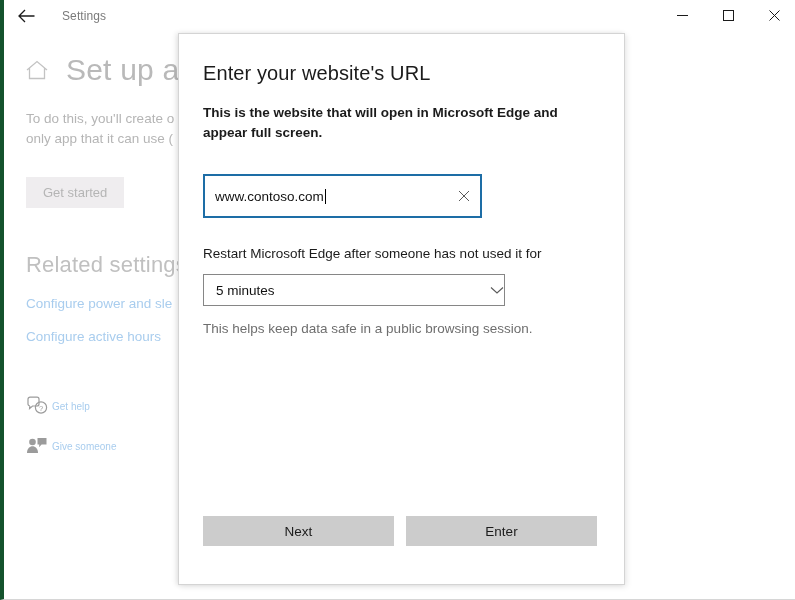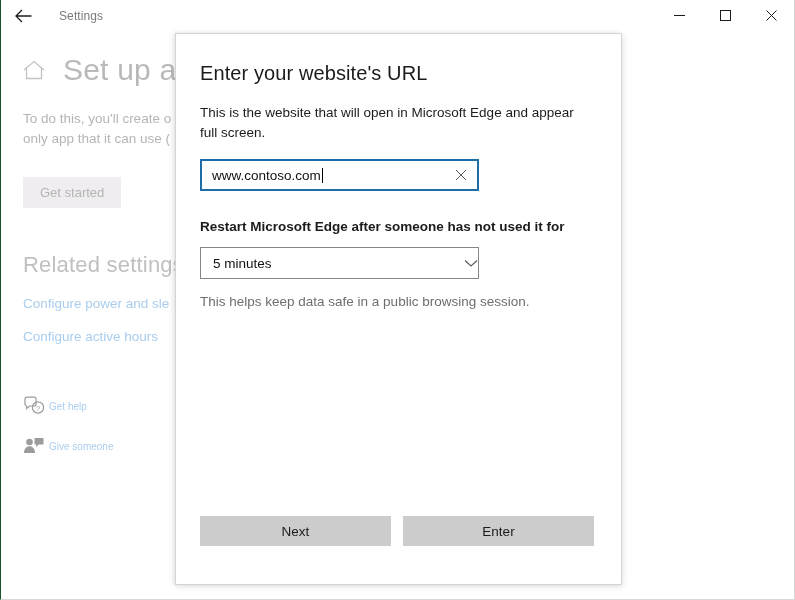--- a/index.html
+++ b/index.html
@@ -10,21 +10,21 @@
     overflow: hidden;
     background: #ffffff;
     font-family: "Liberation Sans", sans-serif;
   }
 
   #app {
     position: relative;
     width: 795px;
     height: 600px;
     background: #5eead4;
-    border-left: 1px solid #14532d;
+    border-left: 4px solid #14532d;
     border-right: 1px solid #d6d6d6;
     border-bottom: 1px solid #d6d6d6;
   }
 
   
   .titlebar {
     position: absolute;
     top: 0; left: 0;
     width: 793px;
     height: 31px;
@@ -168,26 +168,27 @@
     color: #1b1b1b;
     letter-spacing: .1px;
   }
 
   .dlg-desc {
     margin-top: 18px;
     font-size: 13.5px;
     line-height: 20px;
     color: #1b1b1b;
     max-width: 392px;
+    font-weight: bold;
   }
 
   .url-field {
-    margin-top: 16px;
+    margin-top: 31px;
     width: 279px;
-    height: 32px;
+    height: 44px;
     border: 2px solid #1d6da6;
     background: #ffffff;
     display: flex;
     align-items: center;
     padding: 0 6px 0 10px;
   }
   .url-text {
     font-size: 13.5px;
     color: #111;
     flex: 1;
@@ -208,26 +209,25 @@
     align-items: center;
     justify-content: center;
     cursor: pointer;
     flex: none;
   }
 
   .dlg-label2 {
     margin-top: 28px;
     font-size: 13.5px;
     color: #1b1b1b;
-    font-weight: bold;
   }
 
   .combo {
     margin-top: 13px;
-    width: 279px;
+    width: 302px;
     height: 32px;
     border: 1px solid #868686;
     background: #ffffff;
     display: flex;
     align-items: center;
     padding: 0 0 0 12px;
     cursor: pointer;
   }
   .combo-val {
     flex: 1;

